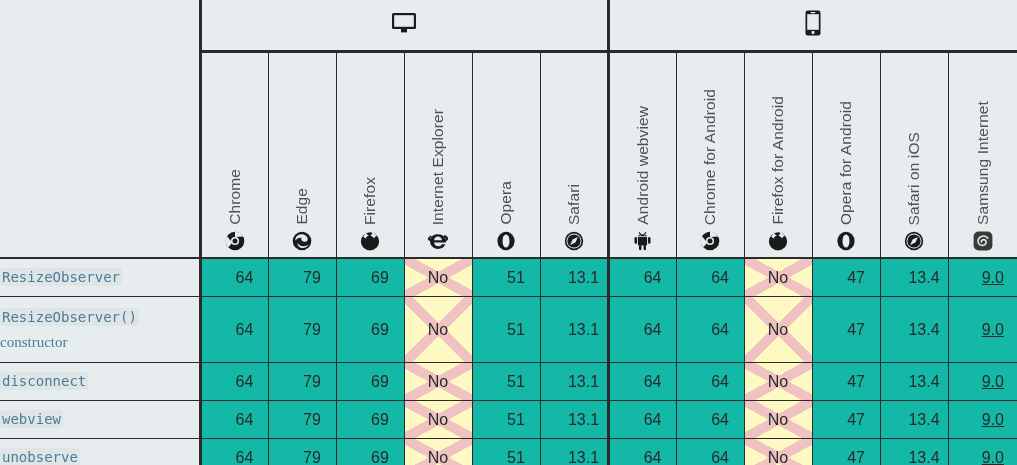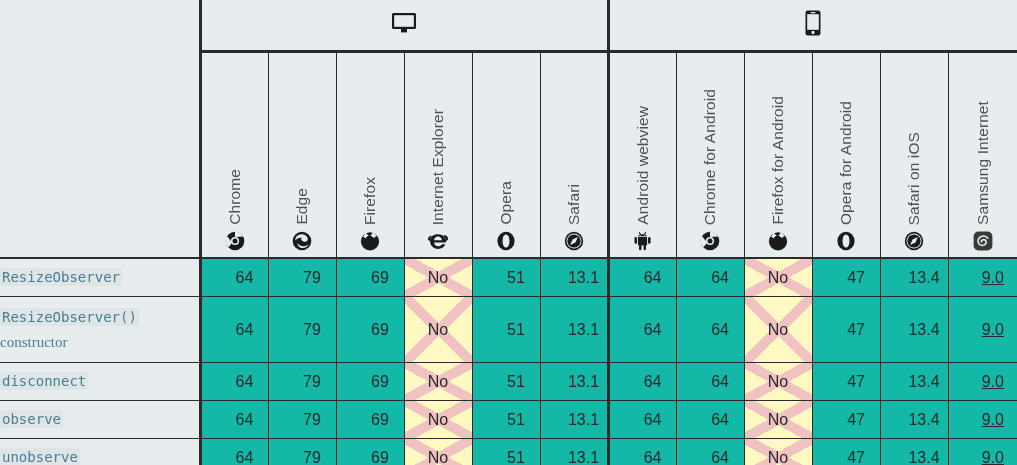--- a/index.html
+++ b/index.html
@@ -393,21 +393,21 @@
         <td class="sup-yes"><span class="val">51</span></td>
         <td class="sup-yes grp-end"><span class="val">13.1</span></td>
         <td class="sup-yes grp-start"><span class="val">64</span></td>
         <td class="sup-yes"><span class="val">64</span></td>
         <td class="sup-no"><span class="no-x"></span><span class="val">No</span></td>
         <td class="sup-yes"><span class="val">47</span></td>
         <td class="sup-yes"><span class="val">13.4</span></td>
         <td class="sup-yes last-col"><span class="val">9.0</span></td>
       </tr>
       <tr class="r-short">
-        <th class="feature-cell"><a class="feature-link" href="#"><code>observe</code></a></th>
+        <th class="feature-cell"><a class="feature-link" href="#"><code>webview</code></a></th>
         <td class="sup-yes"><span class="val">64</span></td>
         <td class="sup-yes"><span class="val">79</span></td>
         <td class="sup-yes"><span class="val">69</span></td>
         <td class="sup-no"><span class="no-x"></span><span class="val">No</span></td>
         <td class="sup-yes"><span class="val">51</span></td>
         <td class="sup-yes grp-end"><span class="val">13.1</span></td>
         <td class="sup-yes grp-start"><span class="val">64</span></td>
         <td class="sup-yes"><span class="val">64</span></td>
         <td class="sup-no"><span class="no-x"></span><span class="val">No</span></td>
         <td class="sup-yes"><span class="val">47</span></td>

